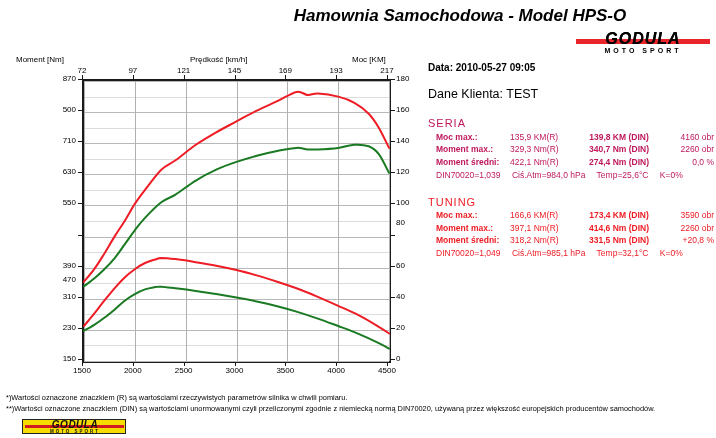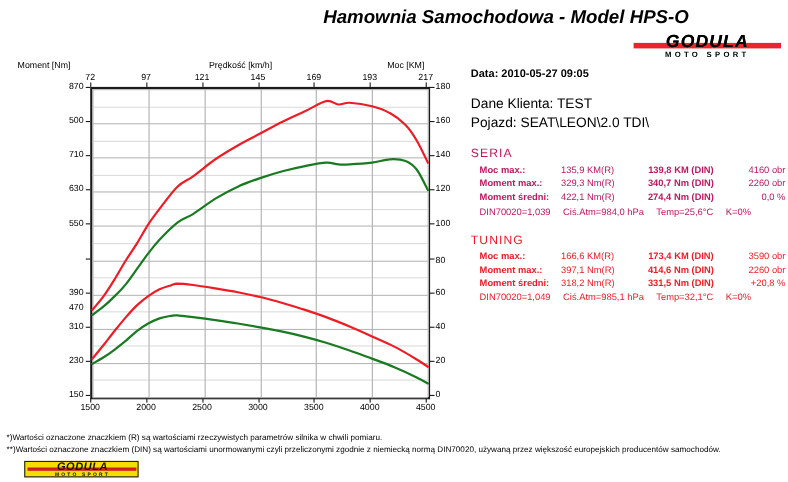--- a/index.html
+++ b/index.html
@@ -181,21 +181,21 @@
         <div class="tick-lbl lbl-left" style="left: 46px; top: 19px;">870</div>
         <div class="tick-mark-l" style="left: 78px; top: 24px;"></div>
         <div class="tick-lbl lbl-right" style="left: 396px; top: 299px;">0</div>
         <div class="tick-mark-r" style="left: 390px; top: 304px;"></div>
         <div class="tick-lbl lbl-right" style="left: 396px; top: 267.889px;">20</div>
         <div class="tick-mark-r" style="left: 390px; top: 272.889px;"></div>
         <div class="tick-lbl lbl-right" style="left: 396px; top: 236.778px;">40</div>
         <div class="tick-mark-r" style="left: 390px; top: 241.778px;"></div>
         <div class="tick-lbl lbl-right" style="left: 396px; top: 205.667px;">60</div>
         <div class="tick-mark-r" style="left: 390px; top: 210.667px;"></div>
-        <div class="tick-lbl lbl-right" style="left: 396px; top: 177px;">80</div>
+        <div class="tick-lbl lbl-right" style="left: 396px; top: 163px;">80</div>
         <div class="tick-mark-r" style="left: 390px; top: 179.556px;"></div>
         <div class="tick-lbl lbl-right" style="left: 396px; top: 143.444px;">100</div>
         <div class="tick-mark-r" style="left: 390px; top: 148.444px;"></div>
         <div class="tick-lbl lbl-right" style="left: 396px; top: 112.333px;">120</div>
         <div class="tick-mark-r" style="left: 390px; top: 117.333px;"></div>
         <div class="tick-lbl lbl-right" style="left: 396px; top: 81.2222px;">140</div>
         <div class="tick-mark-r" style="left: 390px; top: 86.2222px;"></div>
         <div class="tick-lbl lbl-right" style="left: 396px; top: 50.1111px;">160</div>
         <div class="tick-mark-r" style="left: 390px; top: 55.1111px;"></div>
         <div class="tick-lbl lbl-right" style="left: 396px; top: 19px;">180</div>
@@ -227,21 +227,20 @@
         <div class="tick-lbl lbl-bottom" style="left: 316.167px; top: 311px;">4000</div>
         <div class="tick-mark-b" style="left: 336.167px; top: 307px;"></div>
         <div class="tick-lbl lbl-bottom" style="left: 367px; top: 311px;">4500</div>
         <div class="tick-mark-b" style="left: 387px; top: 307px;"></div>
       </div>
   </div>
 
   <div id="info">
     <div id="date-line">Data: 2010-05-27  09:05</div>
     <div id="client-line">Dane Klienta: TEST</div>
-    <div id="vehicle-line">Pojazd: SEAT\LEON\2.0 TDI\</div>
 
     <div class="block seria">
       <div class="block-title">SERIA</div>
       <div id="seria-rows">
           <div class="row">
             <div class="c-label">Moc max.:</div>
             <div class="c-r">135,9 KM(R)</div>
             <div class="c-din">139,8 KM (DIN)</div>
             <div class="c-rpm">4160 obr</div>
           </div>

